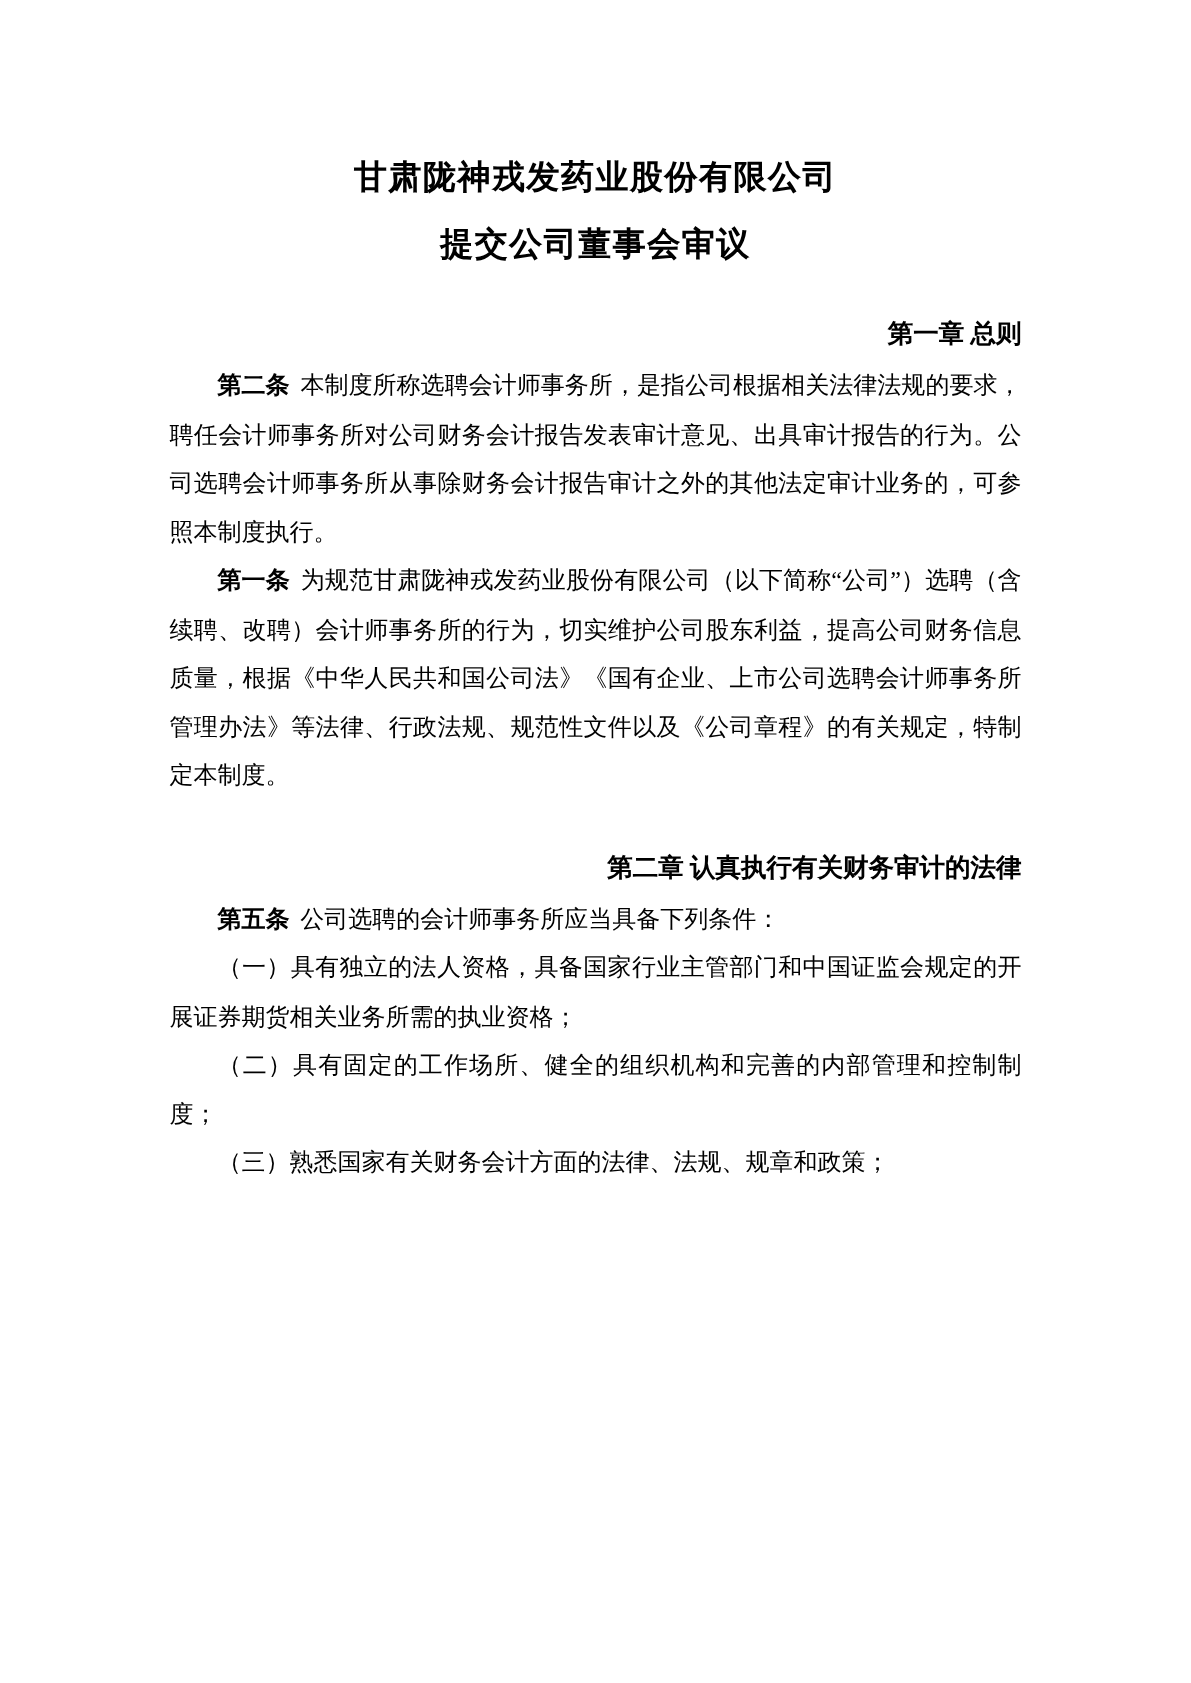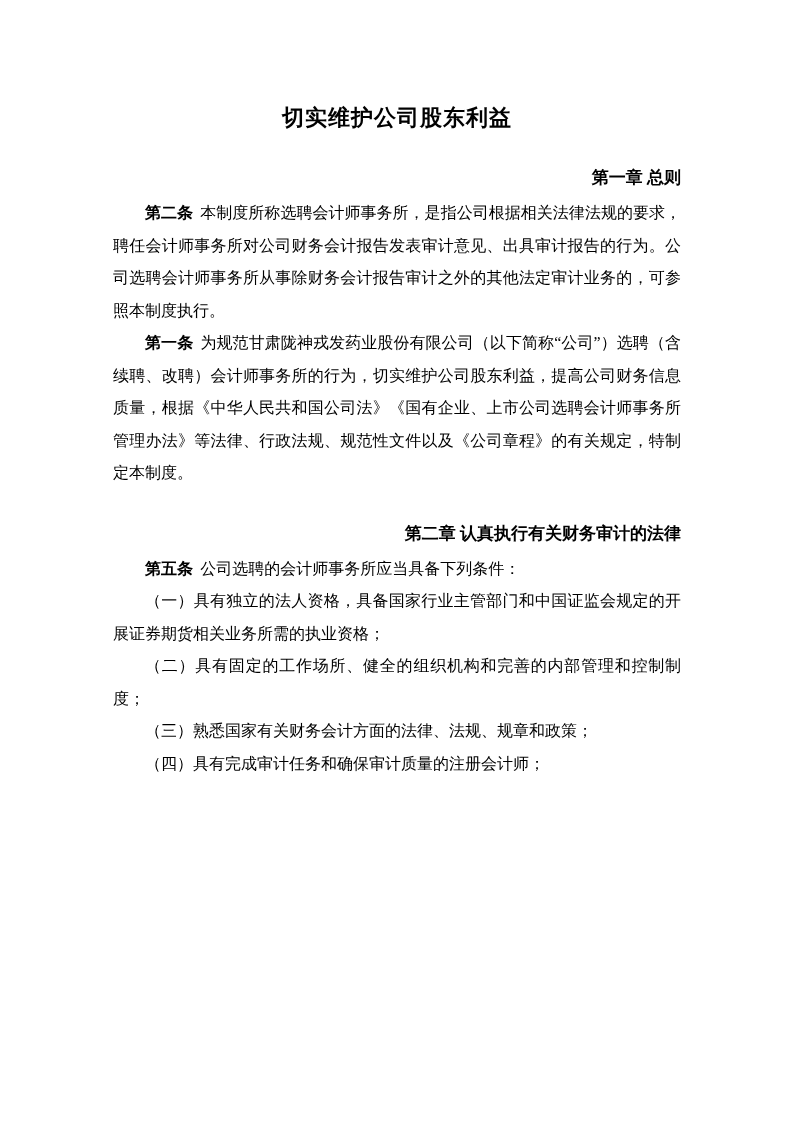--- a/index.html
+++ b/index.html
@@ -43,32 +43,32 @@
   .lead {
     font-weight: bold;
     margin-right: 0.45em;
   }
 </style>
 </head>
 <body>
 
 <div class="page">
 
-  <div class="doc-title">切实维护公司股东利益</div>
+  <div class="doc-title">甘肃陇神戎发药业股份有限公司</div>
+  <div class="doc-title">提交公司董事会审议</div>
 
   <div class="chapter-heading ch1">第一章 总则</div>
 
   <p class="para"><span class="lead">第二条</span><span>本制度所称选聘会计师事务所，是指公司根据相关法律法规的要求，聘任会计师事务所对公司财务会计报告发表审计意见、出具审计报告的行为。公司选聘会计师事务所从事除财务会计报告审计之外的其他法定审计业务的，可参照本制度执行。</span></p>
 
   <p class="para"><span class="lead">第一条</span><span>为规范甘肃陇神戎发药业股份有限公司（以下简称“公司”）选聘（含续聘、改聘）会计师事务所的行为，切实维护公司股东利益，提高公司财务信息质量，根据《中华人民共和国公司法》《国有企业、上市公司选聘会计师事务所管理办法》等法律、行政法规、规范性文件以及《公司章程》的有关规定，特制定本制度。</span></p>
 
 
 
   <div class="chapter-heading ch2">第二章 认真执行有关财务审计的法律</div>
 
   <p class="para"><span class="lead">第五条</span><span>公司选聘的会计师事务所应当具备下列条件：</span></p>
 
   <p class="para">（一）具有独立的法人资格，具备国家行业主管部门和中国证监会规定的开展证券期货相关业务所需的执业资格；</p>
   <p class="para">（二）具有固定的工作场所、健全的组织机构和完善的内部管理和控制制度；</p>
   <p class="para">（三）熟悉国家有关财务会计方面的法律、法规、规章和政策；</p>
-  <p class="para">（四）具有完成审计任务和确保审计质量的注册会计师；</p>
 
 </div>
 
 </body></html>

